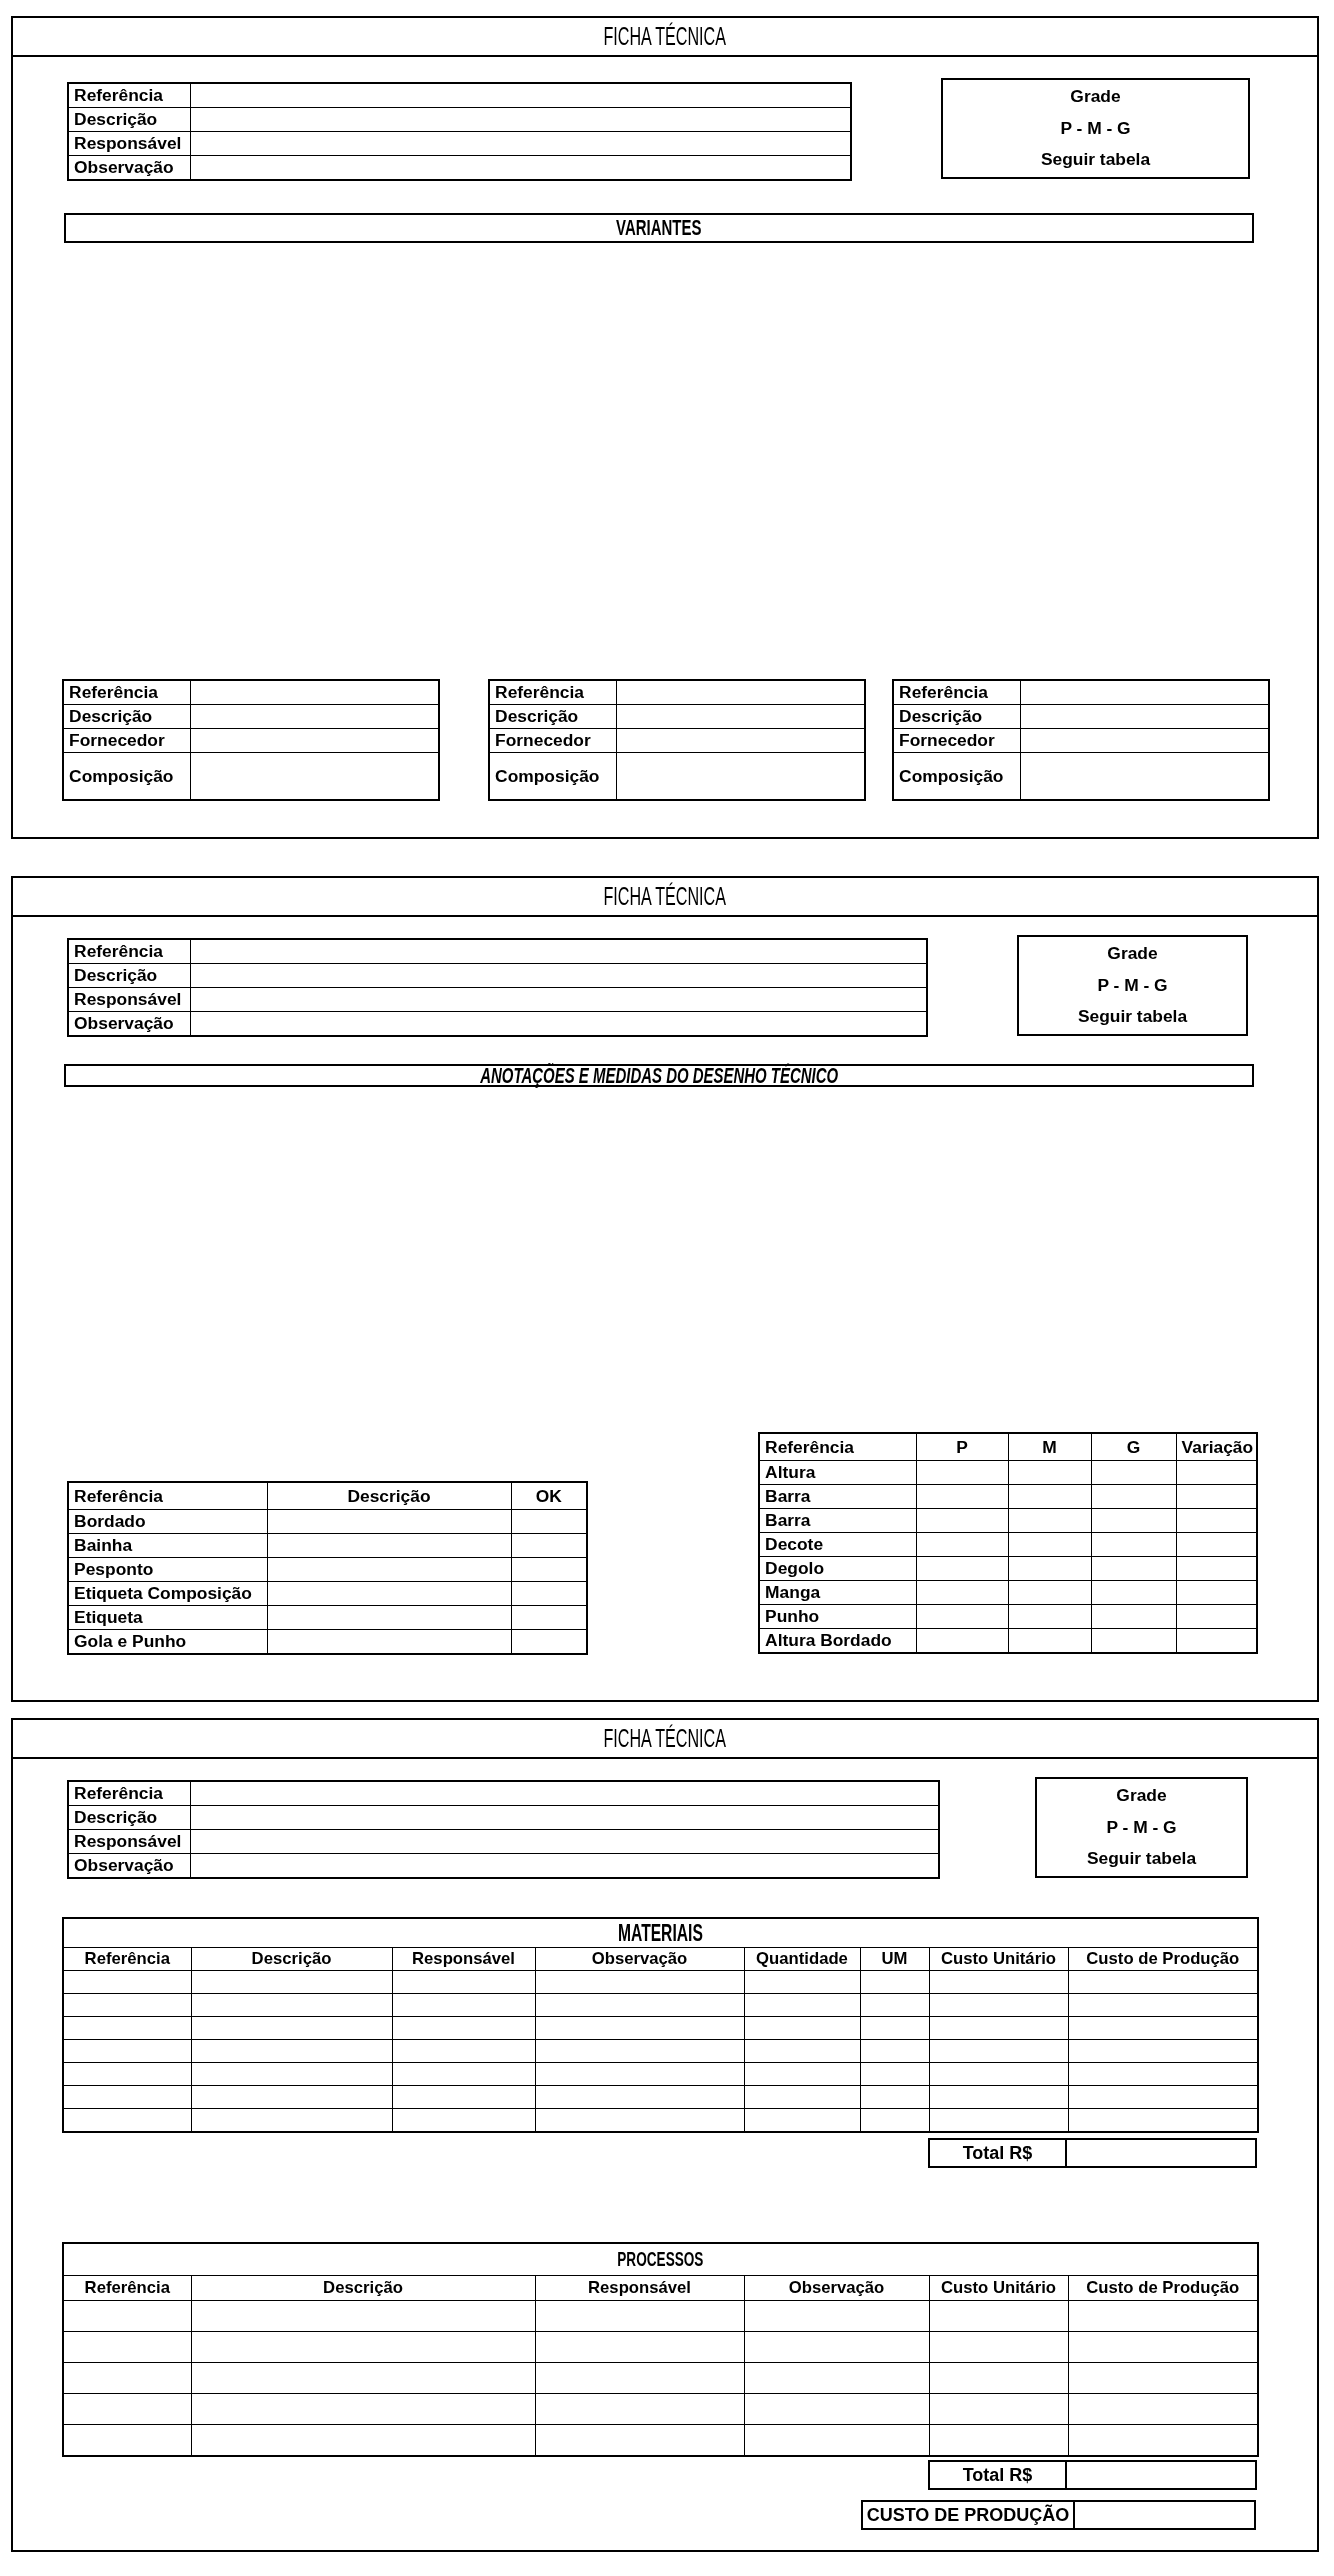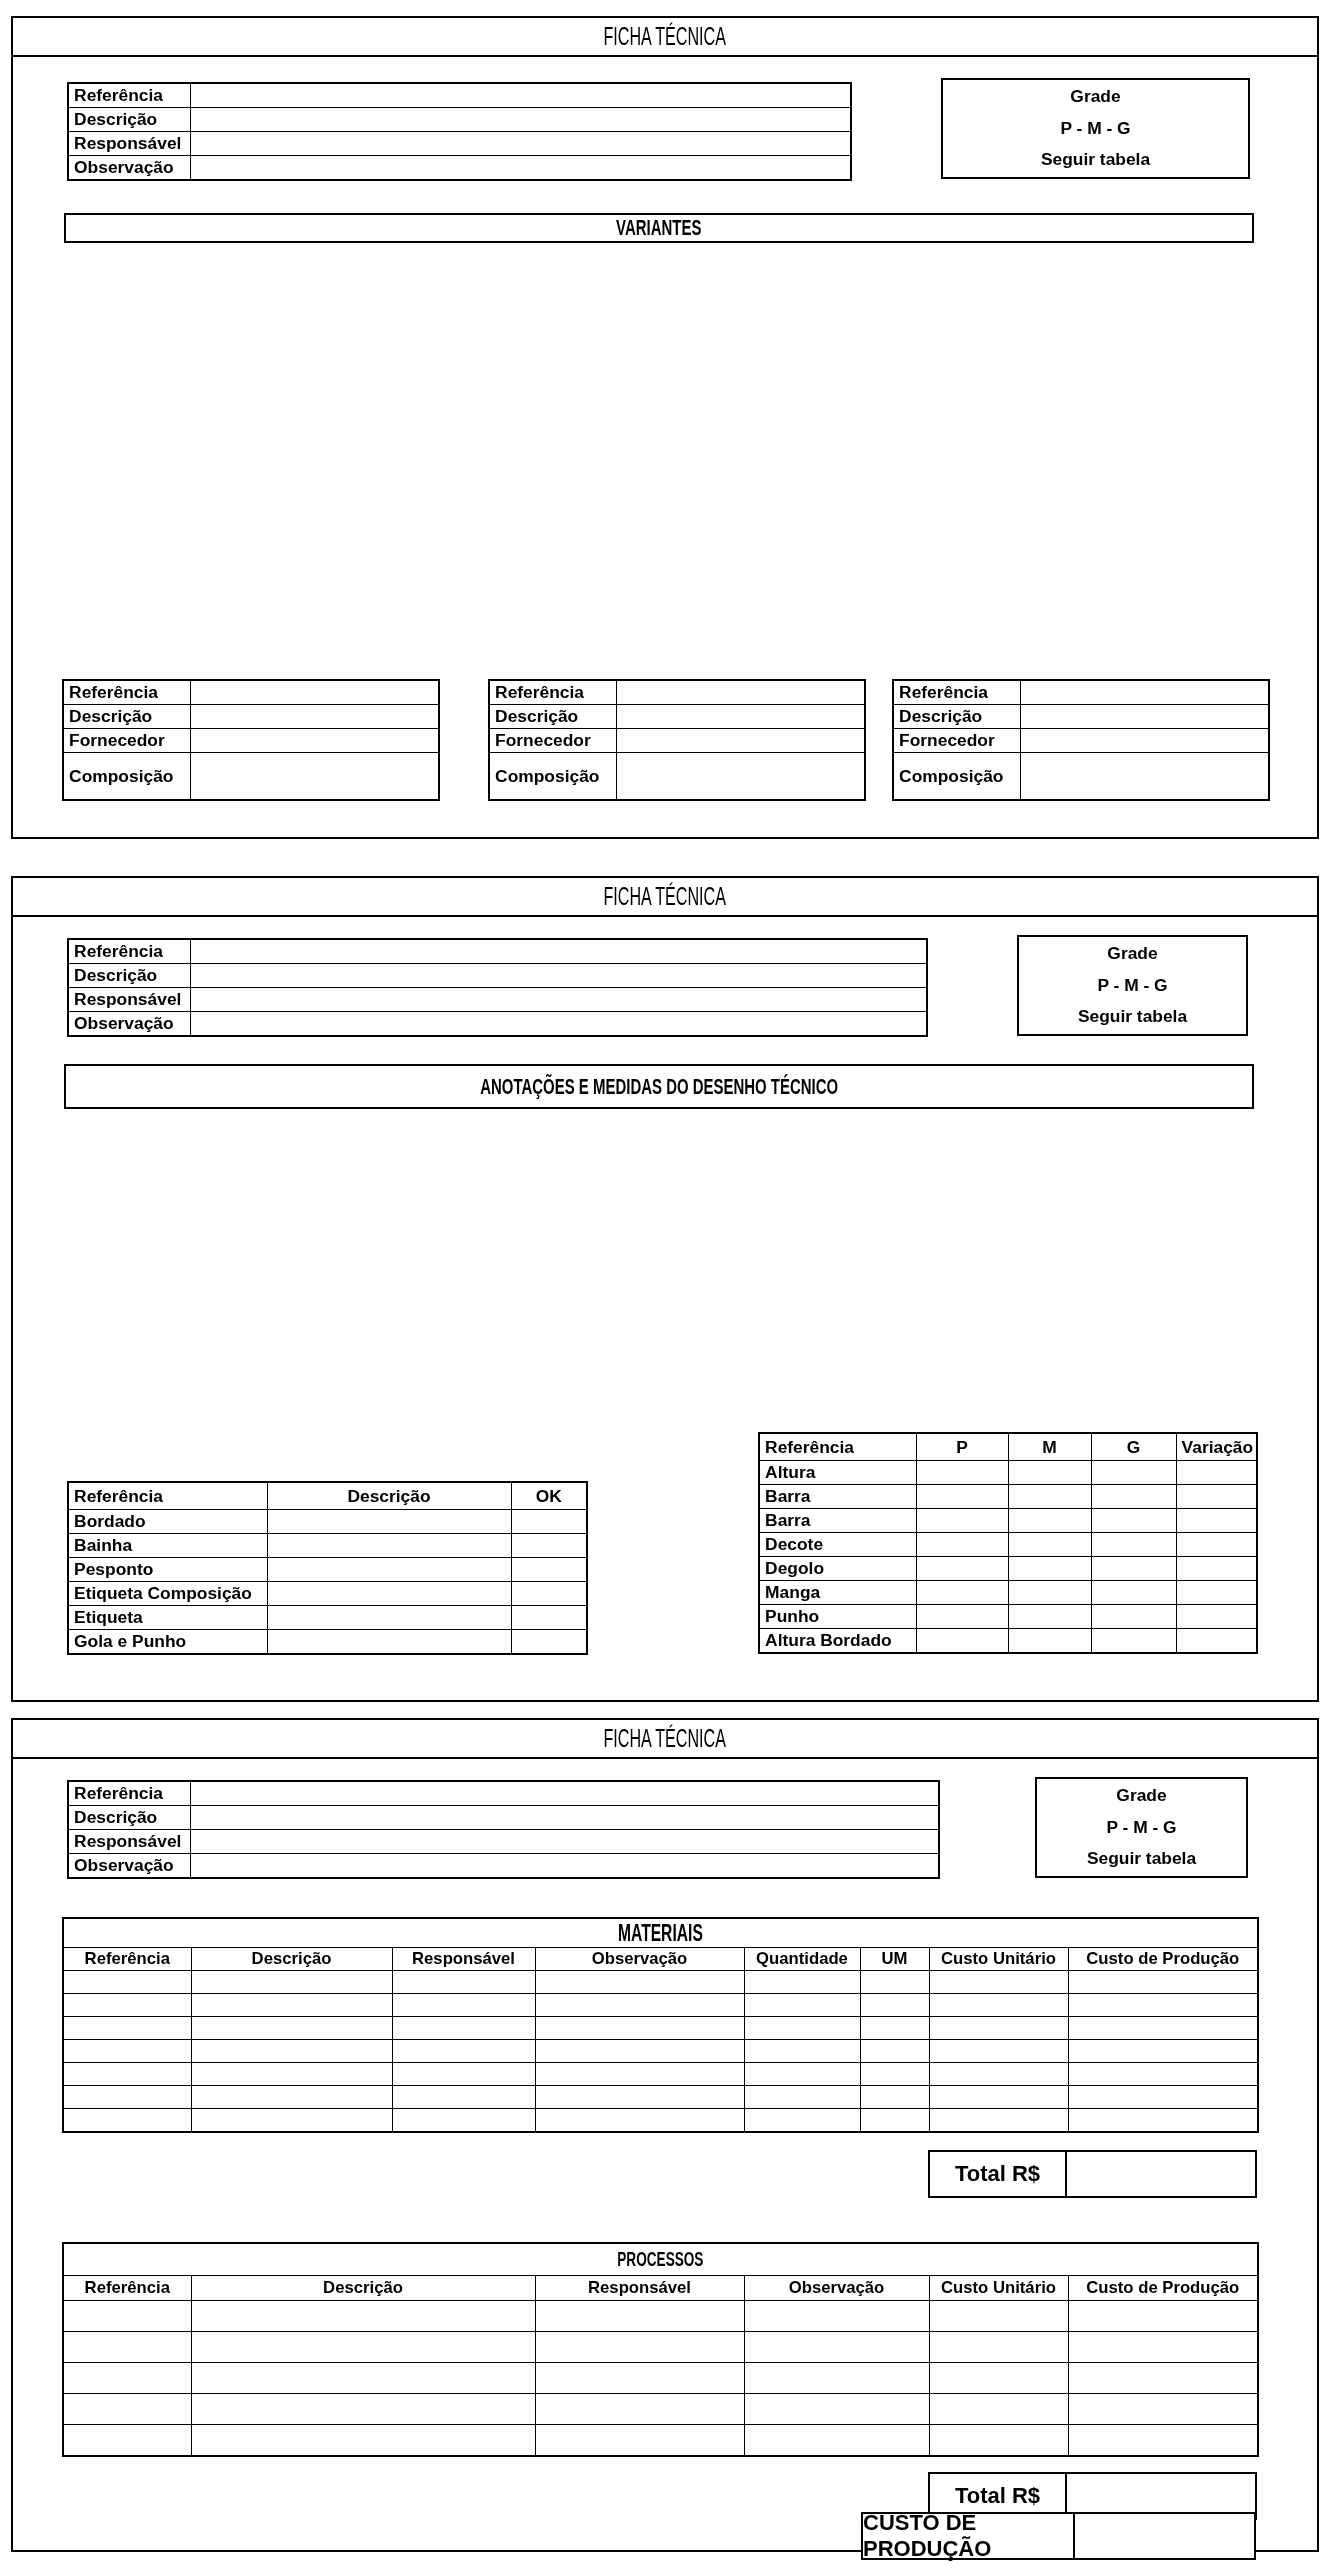--- a/index.html
+++ b/index.html
@@ -47,23 +47,23 @@
   .mea-tbl tr.hdr td { height:26px; }
   .mea-tbl tr.row td { height:23px; }
   .mat-tbl tr.title td { height:28px; font-size:23px; }
   .mat-tbl tr.hdr td { height:22px; font-size:16.7px; }
   .mat-tbl tr.row td { height:22px; }
   .pro-tbl tr.title td { height:31px; font-size:20px;border-radius:15px; }
   .pro-tbl tr.hdr td { height:24.4px; font-size:16.7px; }
   .pro-tbl tr.row td { height:30px; }
   .attach-row { position:absolute; display:flex; }
   .attach-cell {
-    border:2.6px solid #000; box-sizing:border-box; background:#fff; height:48px;
+    border:2.6px solid #000; box-sizing:border-box; background:#fff; height:30px;
     display:flex; align-items:center; justify-content:center;
-    font-weight:700; font-size:22px;margin-top:12px;
+    font-weight:700; font-size:18px;
   }
   .attach-cell.val { border-left:none; }
 </style>
 </head>
 <body>
 
 <div class="page">
 
   <div class="section" style="top:16px; height:823px;">
     <div class="section-title-bar">
@@ -211,21 +211,21 @@
         </tr>
   </tbody>
     </table>
 
   <div class="grade-box" style="left:1017px; top:935px; width:231px; height:101px;">
     <span>Grade</span>
     <span>P - M - G</span>
     <span>Seguir tabela</span>
   </div>
 
-  <div class="header-bar" style="left:64px; top:1064px; width:1190px; height:45px;">
+  <div class="header-bar" style="left:64px; top:1064px; width:1190px; height:23px;font-style:italic;">
     <span class="cond2">ANOTAÇÕES E MEDIDAS DO DESENHO TÉCNICO</span>
   </div>
 
   <table class="tbl chk-tbl" style="left:67px; top:1481px; width:519px;">
     <colgroup>
         <col style="width:199px">
         <col style="width:244px">
         <col style="width:76px">
       </colgroup>
     <tbody>

